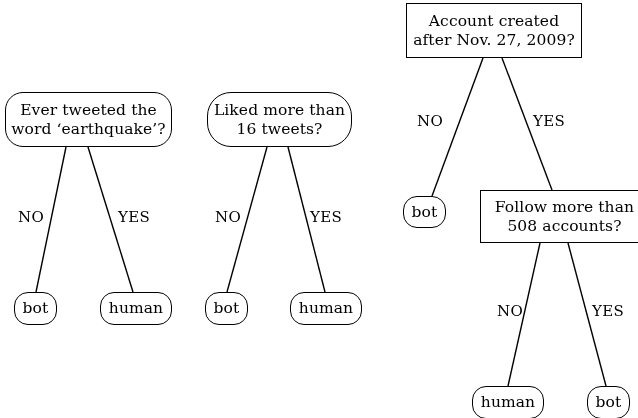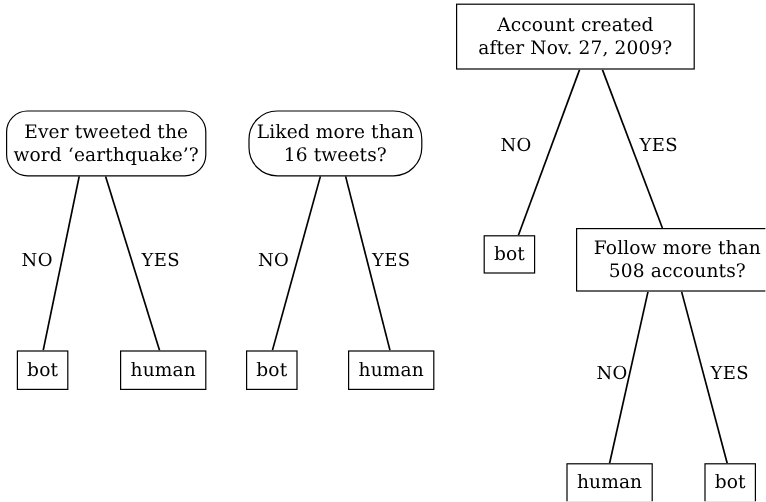--- a/index.html
+++ b/index.html
@@ -32,20 +32,21 @@
     align-items: center;
     justify-content: center;
     text-align: center;
     line-height: 1.18;
     font-size: 15.5px;
     letter-spacing: 0.1px;
     white-space: pre-line;
   }
   .leaf {
     font-size: 15.5px;
+    border-radius: 14px;
   }
   .edge-label {
     position: absolute;
     color: #000000;
     font-size: 15px;
     letter-spacing: 0.3px;
     white-space: nowrap;
   }
 </style>
 </head>
@@ -72,21 +73,21 @@
       <div class="edge-label" style="left: 215px; top: 208px;">NO</div>
       <div class="edge-label" style="left: 310px; top: 208px;">YES</div>
       <div class="node" style="left: 207px; top: 92px; width: 145px; height: 55px; border-color: rgb(0, 0, 0); border-radius: 24px;">Liked more than
 16 tweets?</div>
       <div class="node leaf" style="left: 205px; top: 292px; width: 43px; height: 33px; border-color: rgb(0, 0, 0);">bot</div>
       <div class="node leaf" style="left: 290px; top: 292px; width: 72px; height: 33px; border-color: rgb(0, 0, 0);">human</div>
       <div class="edge-label" style="left: 417px; top: 112px;">NO</div>
       <div class="edge-label" style="left: 533px; top: 112px;">YES</div>
       <div class="edge-label" style="left: 497px; top: 302px;">NO</div>
       <div class="edge-label" style="left: 592px; top: 302px;">YES</div>
-      <div class="node" style="left: 380px; top: 3px; width: 199px; height: 55px; border-color: rgb(0, 0, 0);">Account created
+      <div class="node" style="left: 406px; top: 3px; width: 176px; height: 55px; border-color: rgb(0, 0, 0);">Account created
 after Nov. 27, 2009?</div>
       <div class="node" style="left: 480px; top: 190px; width: 169px; height: 53px; border-color: rgb(0, 0, 0);">Follow more than
 508 accounts?</div>
       <div class="node leaf" style="left: 403px; top: 196px; width: 43px; height: 32px; border-color: rgb(0, 0, 0);">bot</div>
       <div class="node leaf" style="left: 472px; top: 386px; width: 72px; height: 33px; border-color: rgb(0, 0, 0);">human</div>
       <div class="node leaf" style="left: 587px; top: 386px; width: 43px; height: 33px; border-color: rgb(0, 0, 0);">bot</div>
     </div>
 </div>
 
 </body></html>

